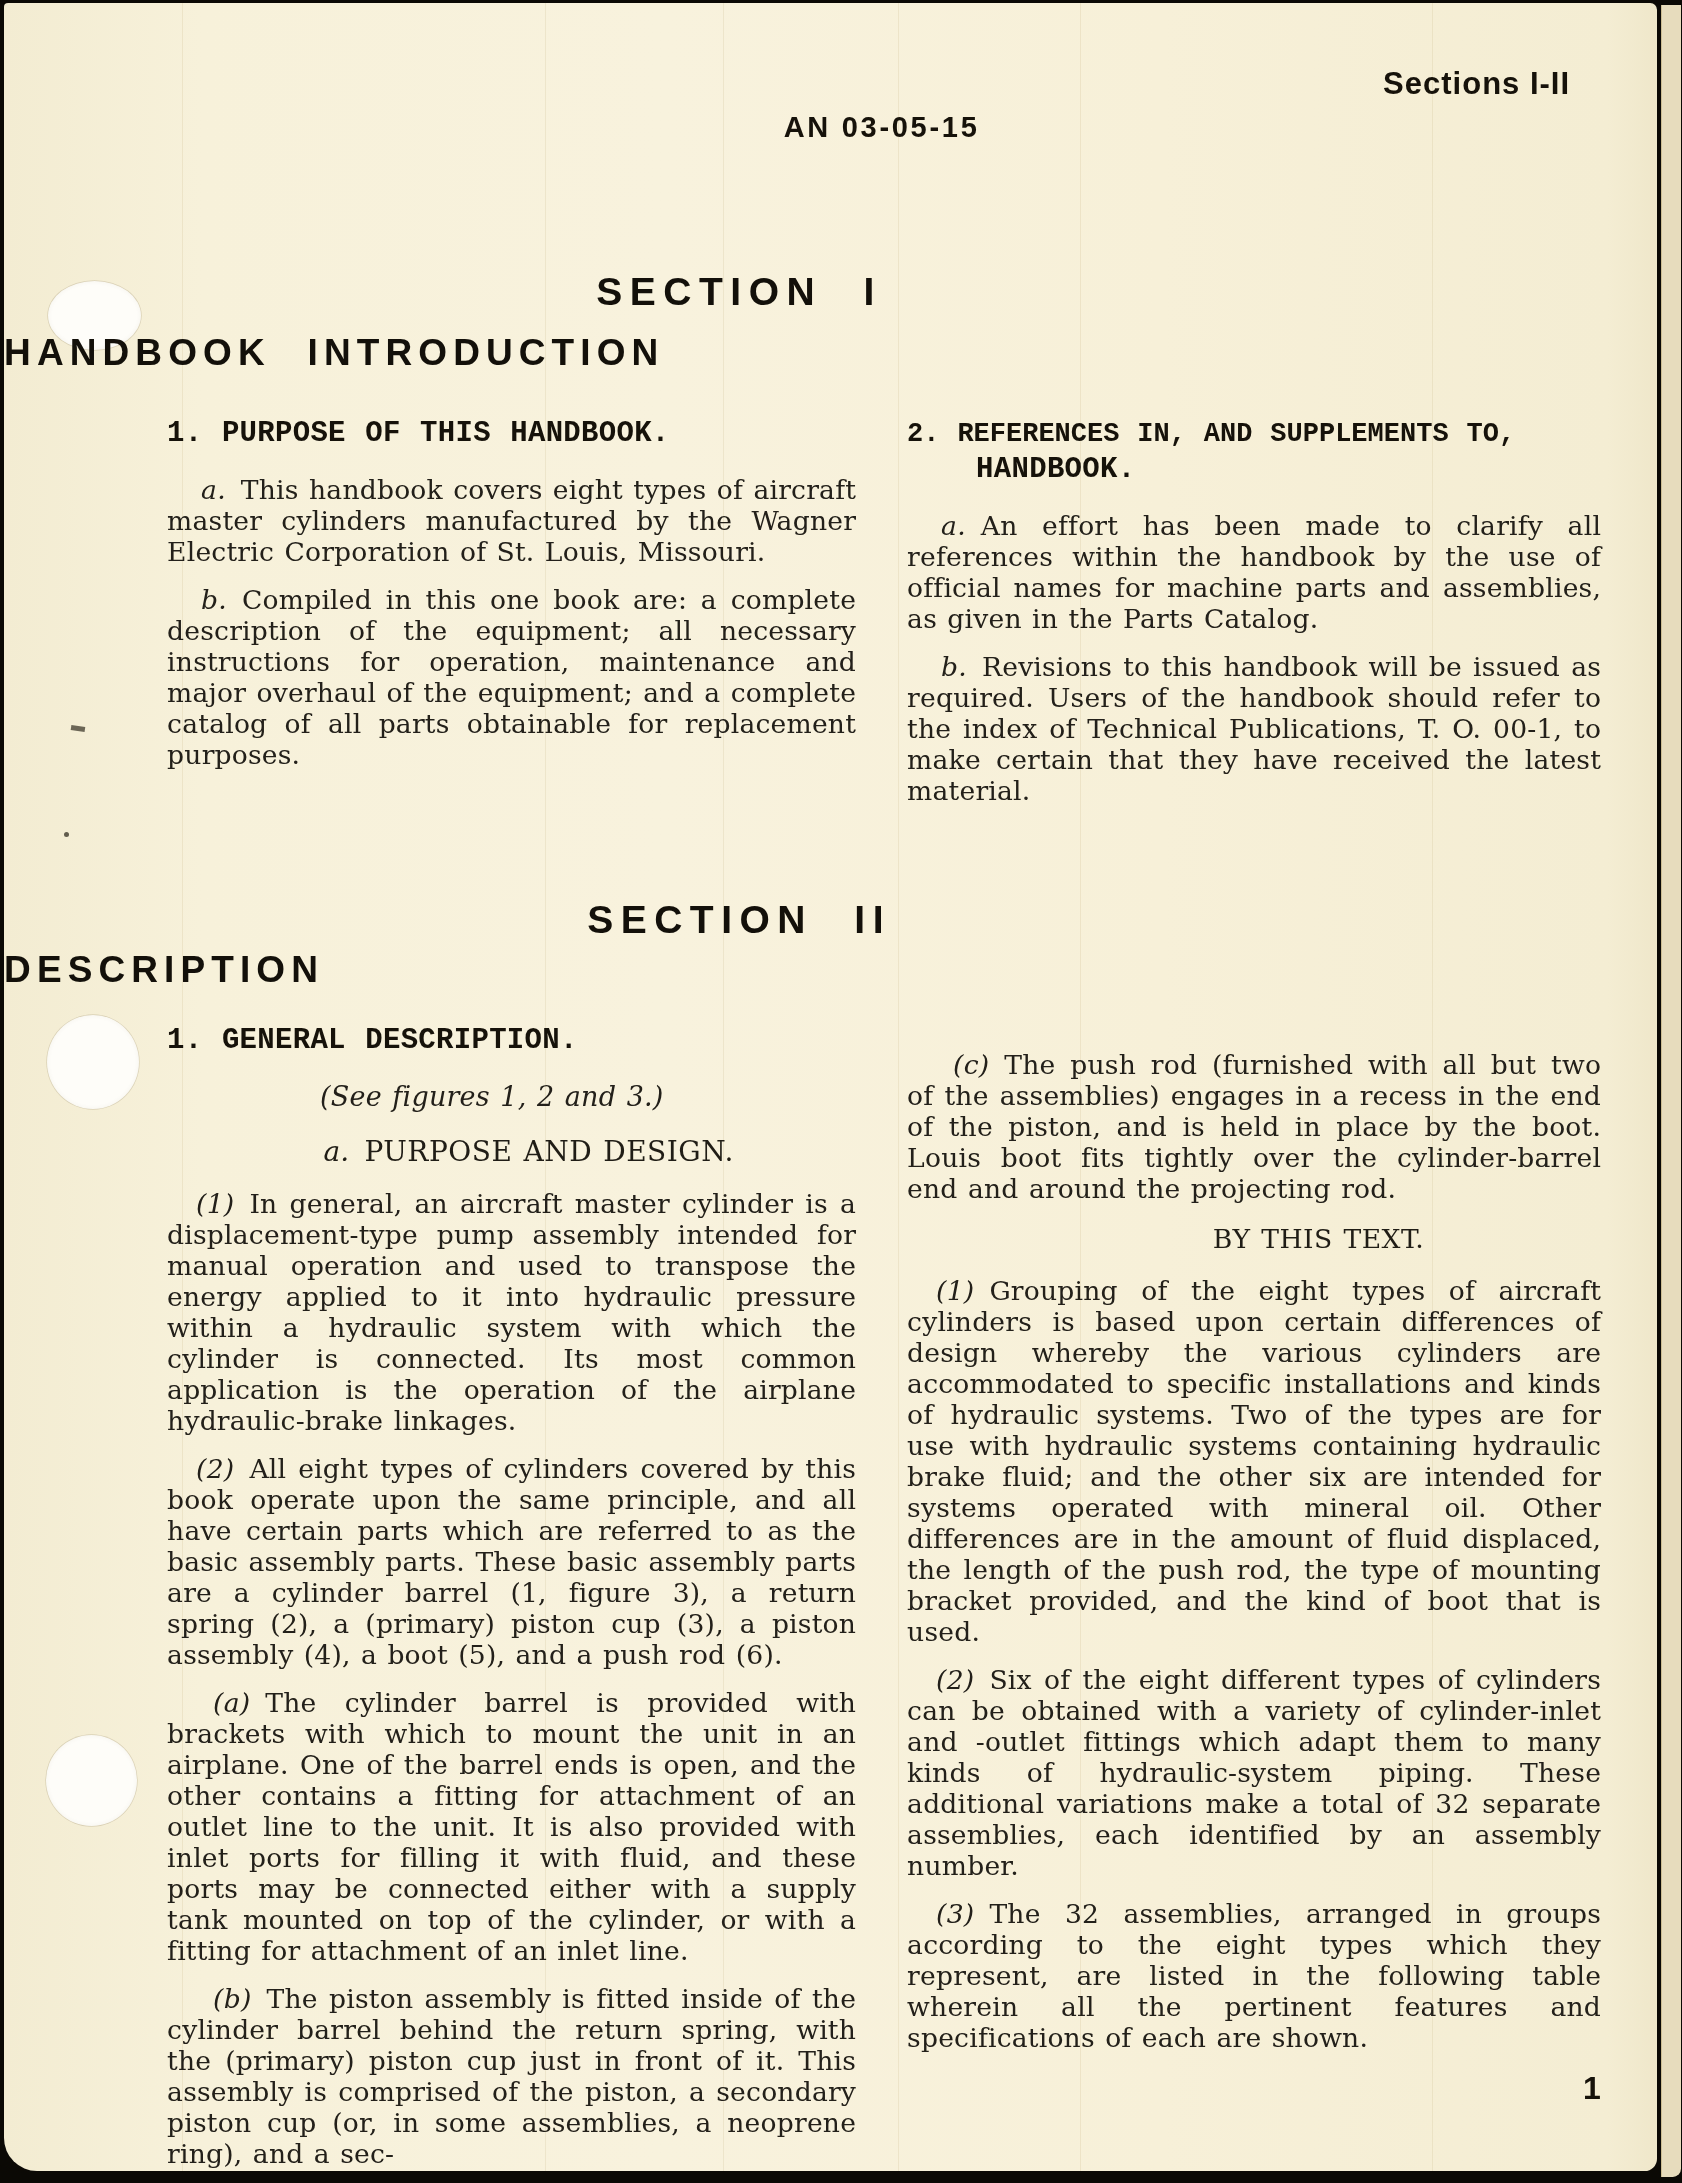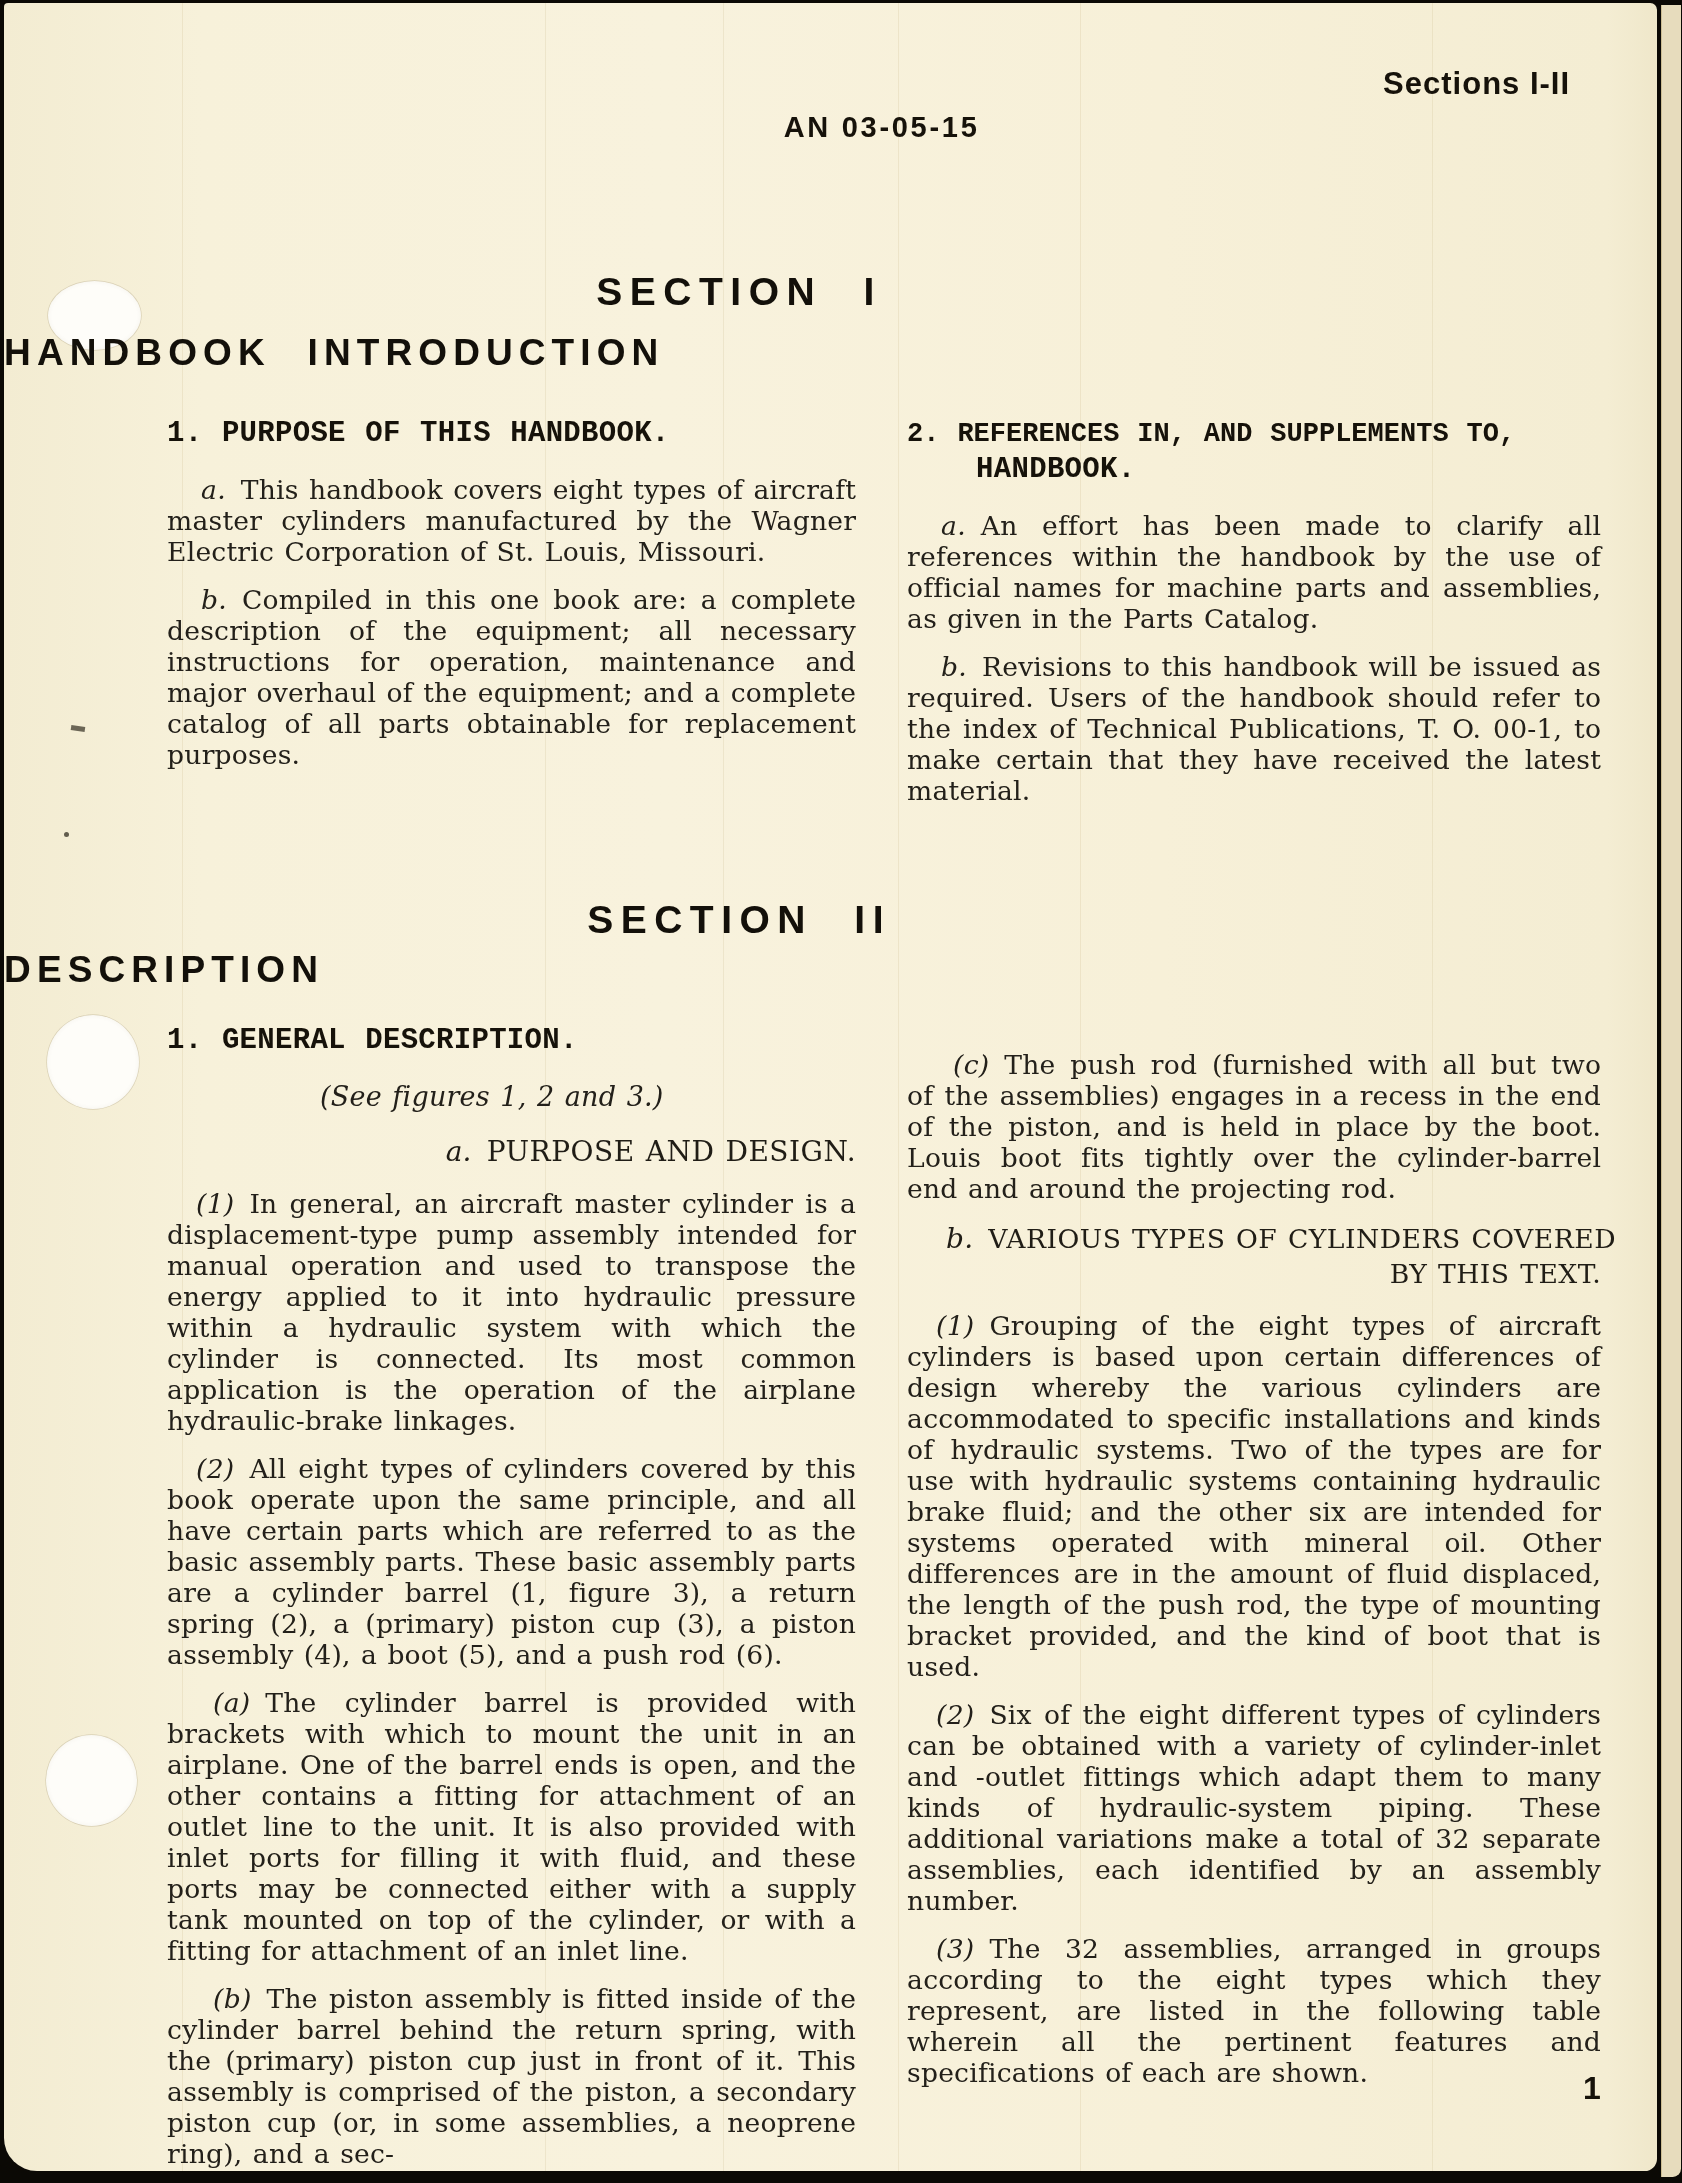--- a/index.html
+++ b/index.html
@@ -104,21 +104,21 @@
     padding-left: 153px;
     font-style: italic;
     font-size: 27px;
     text-align: left;
   }
   .sub-head {
     margin: 1.4px 0 19px 0;
     padding-left: 34px;
     font-size: 28px;
     line-height: 35px;
-    text-align: right;
+    text-align: center;
     color: #201d16;
     white-space: nowrap;
   }
   .sub-head .caps { letter-spacing: 0.5px; }
   .sub-head-2l { padding-left: 39px; }
   .sub-head-2l .line2 { padding-left: 90px; white-space: nowrap; }
 
   .page-num {
     position: absolute; top: 2067px; left: 1579px;
     font-size: 32px;
@@ -173,21 +173,20 @@
     <div class="sub-head"><span class="lbl">a.</span><span class="caps">PURPOSE AND DESIGN.</span></div>
     <p class="bp ind-n"><span class="lbl">(1)</span><span>In general, an aircraft master cylinder is a displacement-type pump assembly intended for manual operation and used to transpose the energy applied to it into hydraulic pressure within a hydraulic system with which the cylinder is connected. Its most common application is the operation of the airplane hydraulic-brake linkages.</span></p>
     <p class="bp ind-n"><span class="lbl">(2)</span><span>All eight types of cylinders covered by this book operate upon the same principle, and all have certain parts which are referred to as the basic assembly parts. These basic assembly parts are a cylinder barrel (1, figure 3), a return spring (2), a (primary) piston cup (3), a piston assembly (4), a boot (5), and a push rod (6).</span></p>
     <p class="bp ind-l"><span class="lbl">(a)</span><span>The cylinder barrel is provided with brackets with which to mount the unit in an airplane. One of the barrel ends is open, and the other contains a fitting for attachment of an outlet line to the unit. It is also provided with inlet ports for filling it with fluid, and these ports may be connected either with a supply tank mounted on top of the cylinder, or with a fitting for attachment of an inlet line.</span></p>
     <p class="bp ind-l"><span class="lbl">(b)</span><span>The piston assembly is fitted inside of the cylinder barrel behind the return spring, with the (primary) piston cup just in front of it. This assembly is comprised of the piston, a secondary piston cup (or, in some assemblies, a neoprene ring), and a sec-</span></p>
   </div>
 
   <div class="col" style="left:903px; top:1046px; width:694px;">
     <p class="bp ind-l"><span class="lbl">(c)</span><span>The push rod (furnished with all but two of the assemblies) engages in a recess in the end of the piston, and is held in place by the boot. Louis boot fits tightly over the cylinder-barrel end and around the projecting rod.</span></p>
     <div class="sub-head sub-head-2l">
-      <div><span class="lbl">b.</span><span class="caps" style="font-size:26.6px;">VARIOUS TYPES OF CYLINDERS COVERED</span></div>
       <div class="line2 caps" style="font-size:26.6px;">BY THIS TEXT.</div>
     </div>
     <p class="bp ind-n"><span class="lbl">(1)</span><span>Grouping of the eight types of aircraft cylinders is based upon certain differences of design whereby the various cylinders are accommodated to specific installations and kinds of hydraulic systems. Two of the types are for use with hydraulic systems containing hydraulic brake fluid; and the other six are intended for systems operated with mineral oil. Other differences are in the amount of fluid displaced, the length of the push rod, the type of mounting bracket provided, and the kind of boot that is used.</span></p>
     <p class="bp ind-n"><span class="lbl">(2)</span><span>Six of the eight different types of cylinders can be obtained with a variety of cylinder-inlet and -outlet fittings which adapt them to many kinds of hydraulic-system piping. These additional variations make a total of 32 separate assemblies, each identified by an assembly number.</span></p>
     <p class="bp ind-n"><span class="lbl">(3)</span><span>The 32 assemblies, arranged in groups according to the eight types which they represent, are listed in the following table wherein all the pertinent features and specifications of each are shown.</span></p>
   </div>
 
   <div class="page-num h-sans">1</div>
 
 </div>

